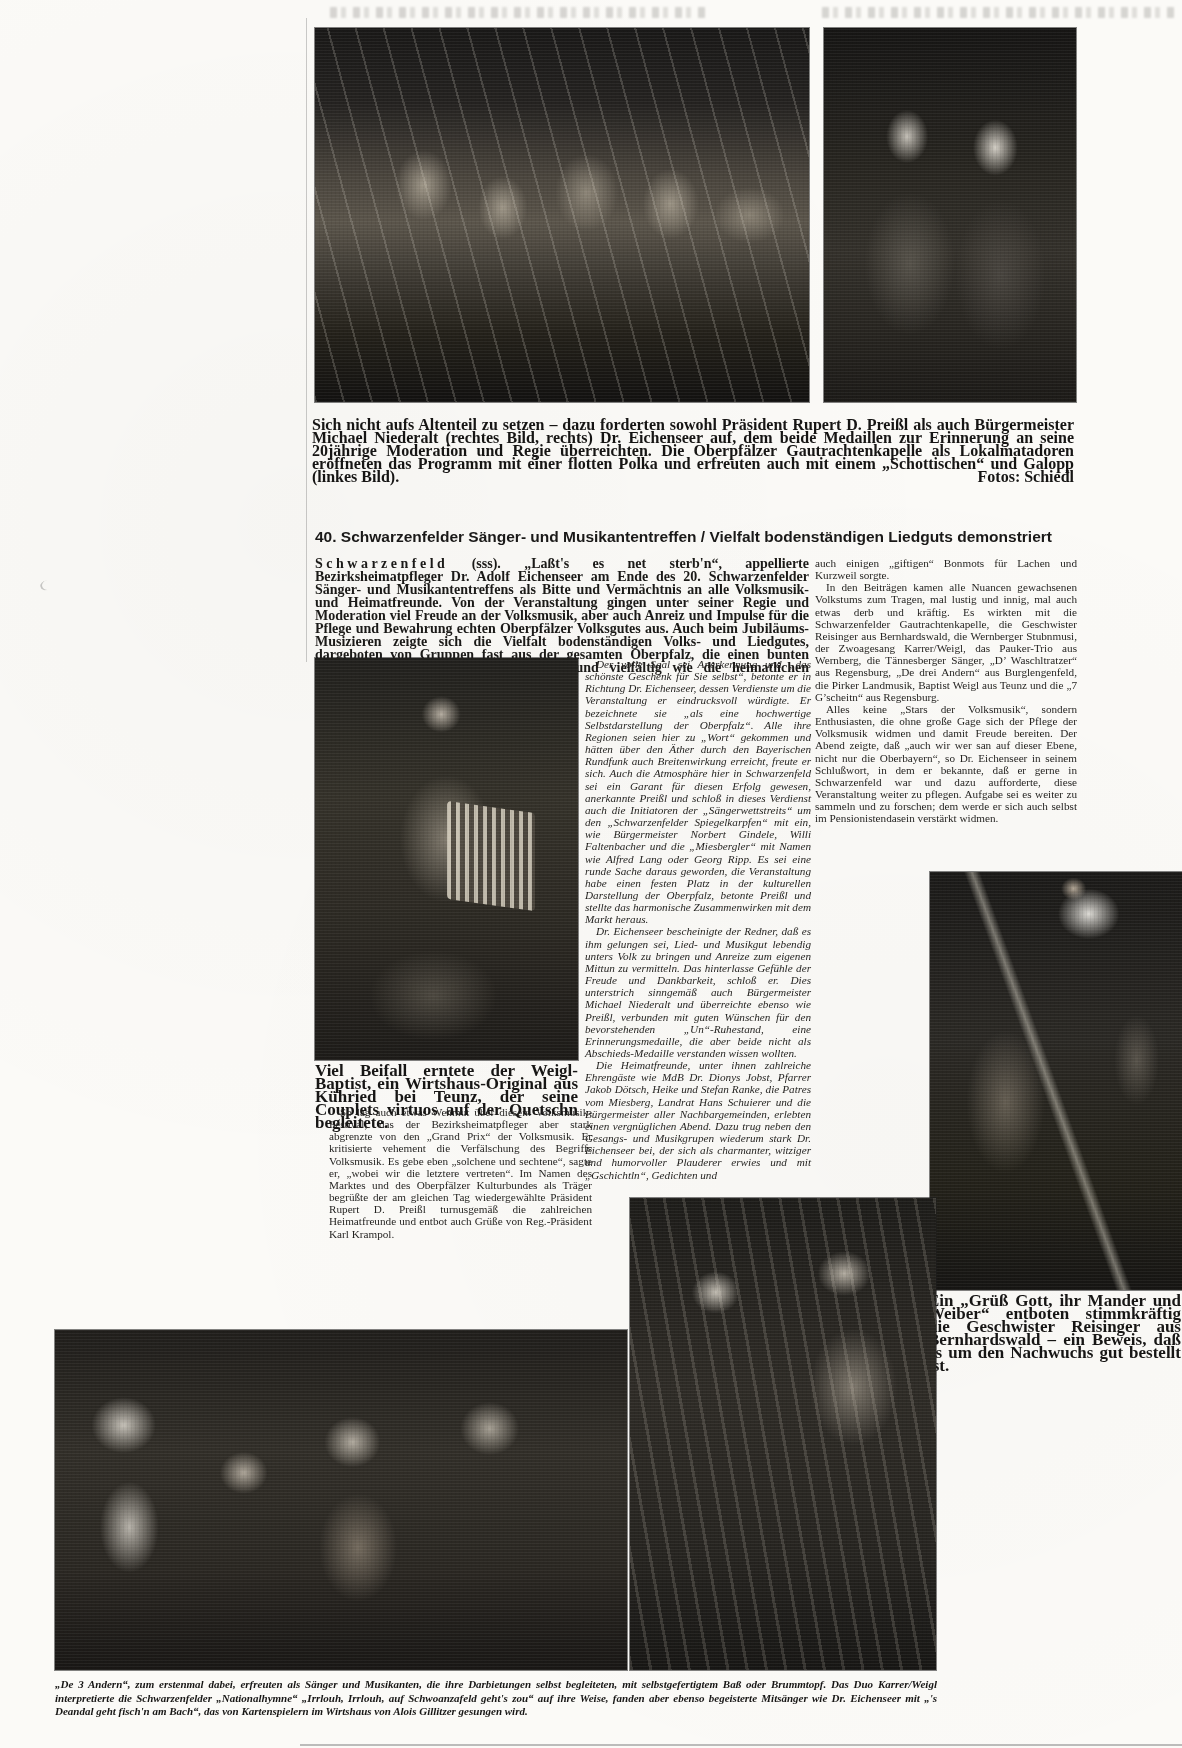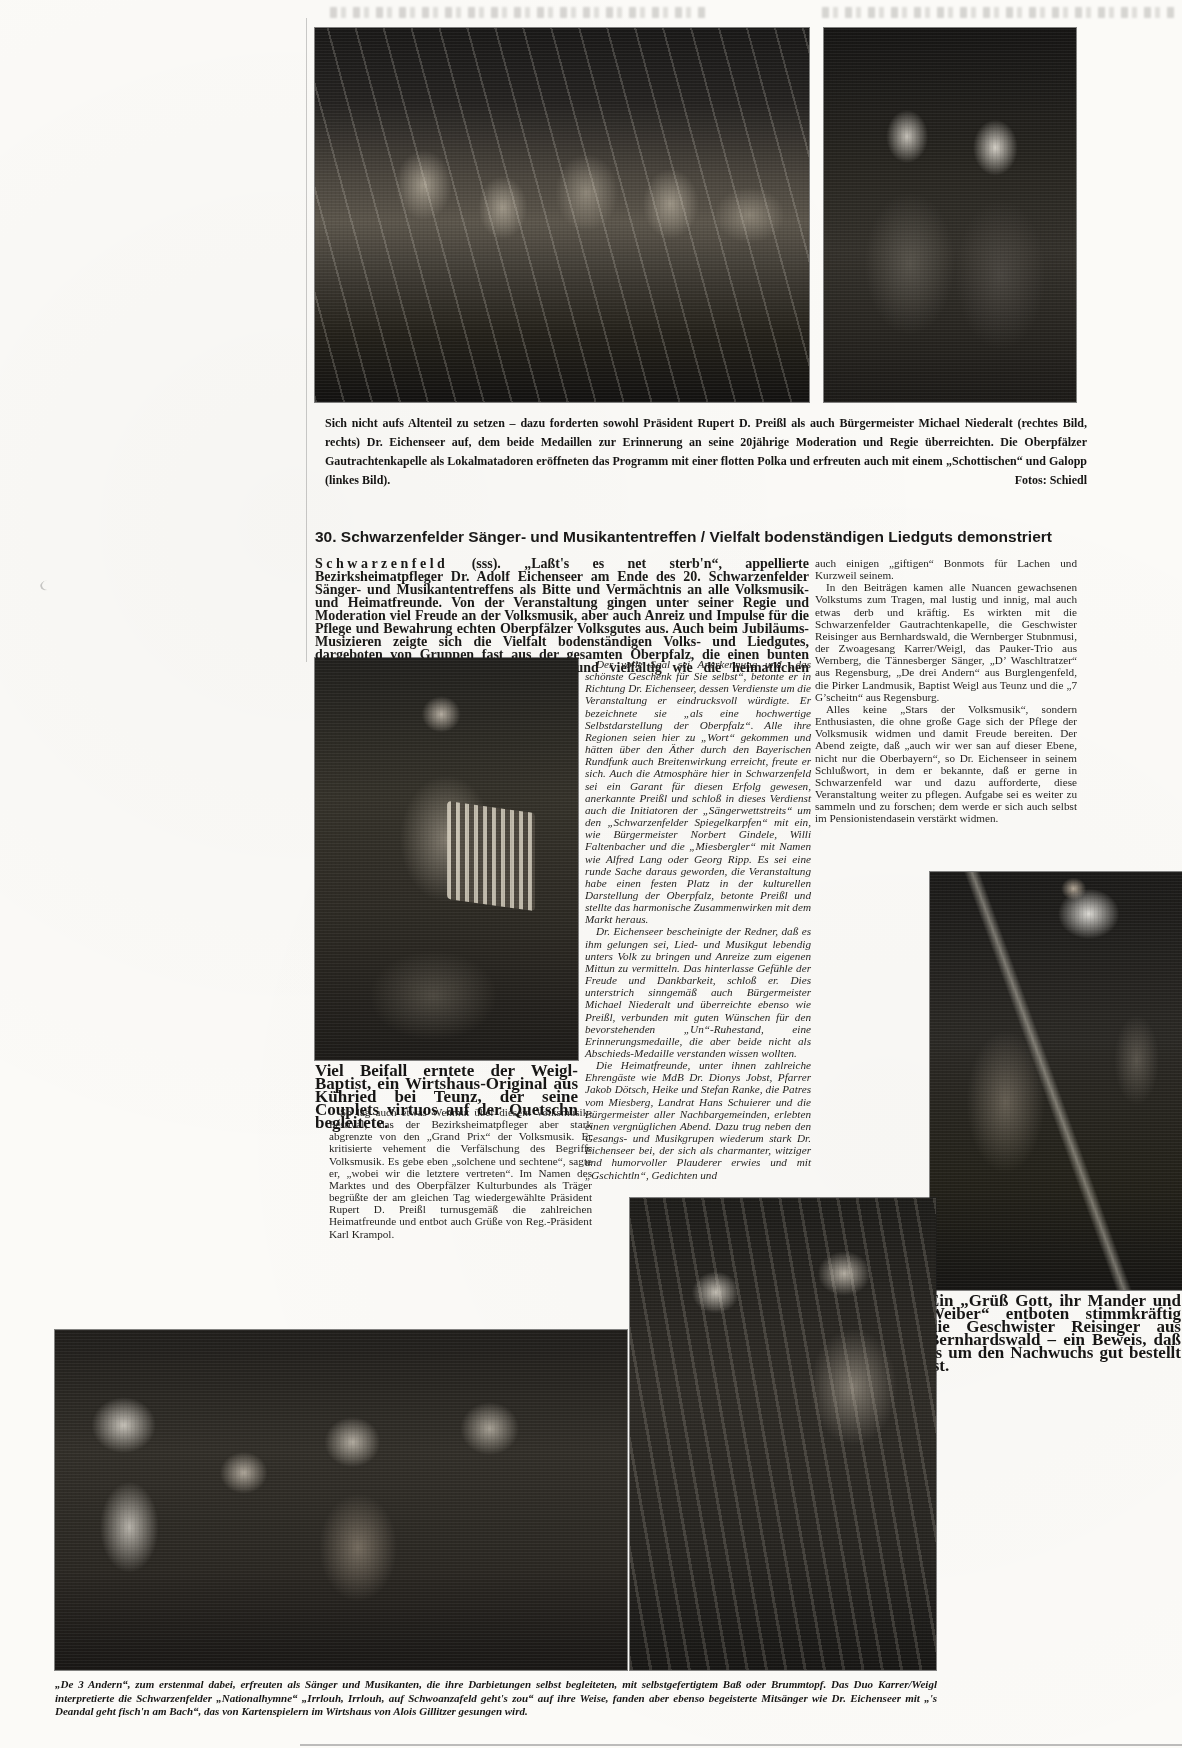--- a/index.html
+++ b/index.html
@@ -68,22 +68,22 @@
       radial-gradient(ellipse 42px 38px at 76% 29%, rgba(228,220,205,.65), transparent 70%),
       linear-gradient(180deg,#201e1b 0%,#312e28 35%,#2a2722 70%,#191715 100%);}
   .duo{left:630px;top:1198px;width:306px;height:472px;
     background:
       radial-gradient(ellipse 34px 30px at 28% 20%, rgba(232,226,214,.8), transparent 70%),
       radial-gradient(ellipse 38px 32px at 70% 16%, rgba(226,218,204,.75), transparent 70%),
       radial-gradient(ellipse 58px 78px at 73% 40%, rgba(205,195,178,.5), transparent 75%),
       repeating-linear-gradient(80deg, rgba(220,212,198,.16) 0 3px, transparent 3px 19px),
       linear-gradient(180deg,#1d1c19 0%,#2e2b26 40%,#262420 75%,#171614 100%);}
   
-  .topcap{position:absolute;left:325px;top:402px;width:762px;
-    font-weight:bold;font-size:12px;line-height:19px;text-align:justify;color:#161514;}
+  .topcap{position:absolute;left:312px;top:402px;width:762px;
+    font-weight:bold;font-size:16px;line-height:13px;text-align:justify;color:#161514;}
   .credit{position:absolute;right:0;bottom:0;font-weight:bold;padding-left:48px;}
   .headline{position:absolute;left:312px;top:448px;margin:0;white-space:nowrap;
     font-family:"Liberation Sans",sans-serif;font-weight:700;font-size:35px;letter-spacing:-0.5px;color:#121211;}
   .subheadline{position:absolute;left:315px;top:528px;margin:0;white-space:nowrap;
     font-family:"Liberation Sans",sans-serif;font-weight:700;font-size:15.5px;color:#1a1918;}
   .lead{position:absolute;left:315px;top:557px;width:494px;margin:0;
     font-weight:bold;font-size:14px;line-height:13px;text-align:justify;color:#1b1a18;}
   .spaced{letter-spacing:3.5px;}
   .col{position:absolute;}
   .col p{margin:0;font-size:11.2px;line-height:12.15px;text-align:justify;text-indent:11px;color:#201f1d;}
@@ -107,28 +107,28 @@
   <div class="margin-mark"></div>
 
   <div class="photo band"></div>
   <div class="photo medal"></div>
 
   <p class="topcap">
     <span>Sich nicht aufs Altenteil zu setzen – dazu forderten sowohl Präsident Rupert D. Preißl als auch Bürgermeister Michael Niederalt (rechtes Bild, rechts) Dr. Eichenseer auf, dem beide Medaillen zur Erinnerung an seine 20jährige Moderation und Regie überreichten. Die Oberpfälzer Gautrachtenkapelle als Lokalmatadoren eröffneten das Programm mit einer flotten Polka und erfreuten auch mit einem „Schottischen“ und Galopp (linkes Bild).</span>
     <span class="credit">Fotos: Schiedl</span>
   </p>
 
-  <h2 class="subheadline">30. Schwarzenfelder Sänger- und Musikantentreffen / Vielfalt bodenständigen Liedguts demonstriert</h2>
+  <h2 class="subheadline">40. Schwarzenfelder Sänger- und Musikantentreffen / Vielfalt bodenständigen Liedguts demonstriert</h2>
 
   <p class="lead">
     <span class="spaced">Schwarzenfeld</span><span> (sss). „Laßt's es net sterb'n“, appellierte Bezirksheimatpfleger Dr. Adolf Eichenseer am Ende des 20. Schwarzenfelder Sänger- und Musikantentreffens als Bitte und Vermächtnis an alle Volksmusik- und Heimatfreunde. Von der Veranstaltung gingen unter seiner Regie und Moderation viel Freude an der Volksmusik, aber auch Anreiz und Impulse für die Pflege und Bewahrung echten Oberpfälzer Volksgutes aus. Auch beim Jubiläums-Musizieren zeigte sich die Vielfalt bodenständigen Volks- und Liedgutes, dargeboten von Gruppen fast aus der gesamten Oberpfalz, die einen bunten Melodienstrauß boten, so echt, schön und vielfältig wie die heimatlichen Feldblumen.</span>
   </p>
 
   <div class="col right-col">
-    <p class="cont">auch einigen „giftigen“ Bonmots für Lachen und Kurzweil seinem.</p>
+    <p class="cont">auch einigen „giftigen“ Bonmots für Lachen und Kurzweil sorgte.</p>
     <p>In den Beiträgen kamen alle Nuancen gewachsenen Volkstums zum Tragen, mal lustig und innig, mal auch etwas derb und kräftig. Es wirkten mit die Schwarzenfelder Gautrachtenkapelle, die Geschwister Reisinger aus Bernhardswald, die Wernberger Stubnmusi, der Zwoagesang Karrer/Weigl, das Pauker-Trio aus Wernberg, die Tännesberger Sänger, „D’ Waschltratzer“ aus Regensburg, „De drei Andern“ aus Burglengenfeld, die Pirker Landmusik, Baptist Weigl aus Teunz und die „7 G’scheitn“ aus Regensburg.</p>
     <p>Alles keine „Stars der Volksmusik“, sondern Enthusiasten, die ohne große Gage sich der Pflege der Volksmusik widmen und damit Freude bereiten. Der Abend zeigte, daß „auch wir wer san auf dieser Ebene, nicht nur die Oberbayern“, so Dr. Eichenseer in seinem Schlußwort, in dem er bekannte, daß er gerne in Schwarzenfeld war und dazu aufforderte, diese Veranstaltung weiter zu pflegen. Aufgabe sei es weiter zu sammeln und zu forschen; dem werde er sich auch selbst im Pensionistendasein verstärkt widmen.</p>
   </div>
 
   <div class="photo accordion">
     <div class="bellows"></div>
   </div>
   <p class="photocap accordion-cap">Viel Beifall erntete der Weigl-Baptist, ein Wirtshaus-Original aus Kühried bei Teunz, der seine Couplets virtuos auf der Quetschn begleitete.</p>
 
   <div class="col left-col">

